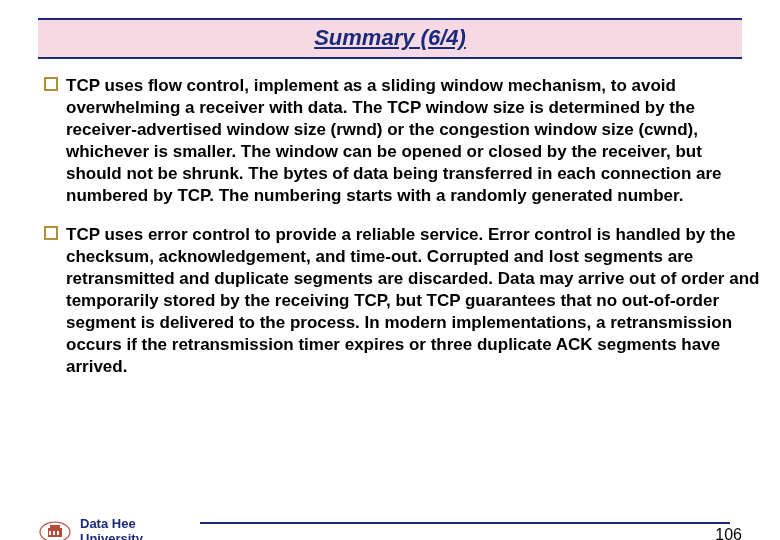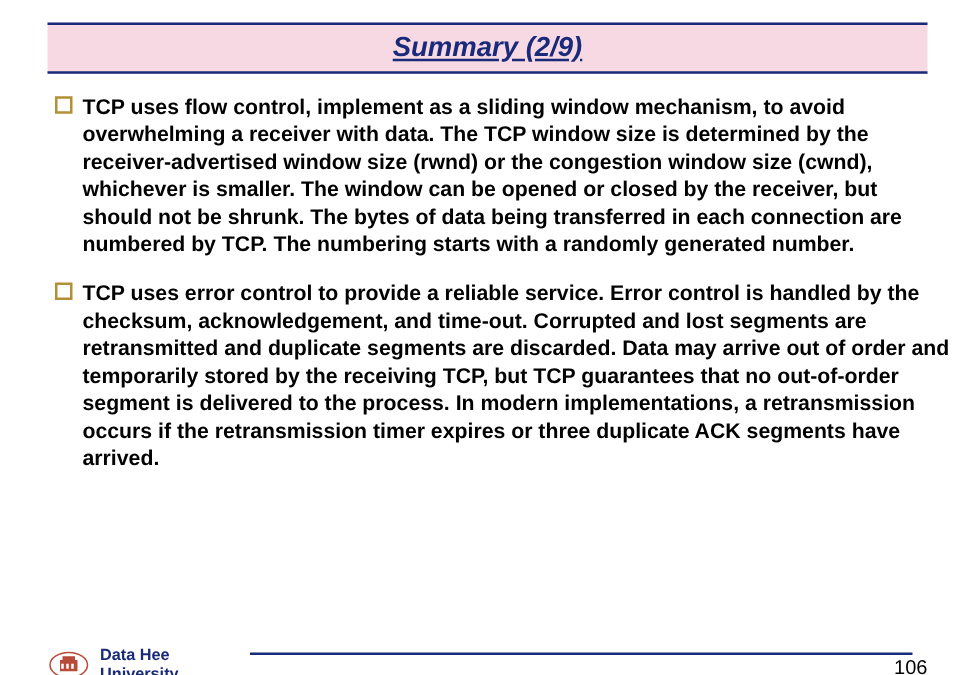--- a/index.html
+++ b/index.html
@@ -100,21 +100,21 @@
     bottom: 2px;
     right: 0;
   }
 </style>
 </head>
 <body>
 
 <div class="slide">
 
   <div class="title-bar">
-    <span class="title-text">Summary (2/9)</span>
+    <span class="title-text">Summary (6/4)</span>
   </div>
 
   <div class="content">
 
     <div class="bullet-item">
       <div class="bullet"></div>
       <div class="bullet-text">TCP uses flow control, implement as a sliding window mechanism, to avoid overwhelming a receiver with data. The TCP window size is determined by the receiver-advertised window size (rwnd) or the congestion window size (cwnd), whichever is smaller. The window can be opened or closed by the receiver, but should not be shrunk. The bytes of data being transferred in each connection are numbered by TCP. The numbering starts with a randomly generated number.</div>
     </div>
 
     <div class="bullet-item">

